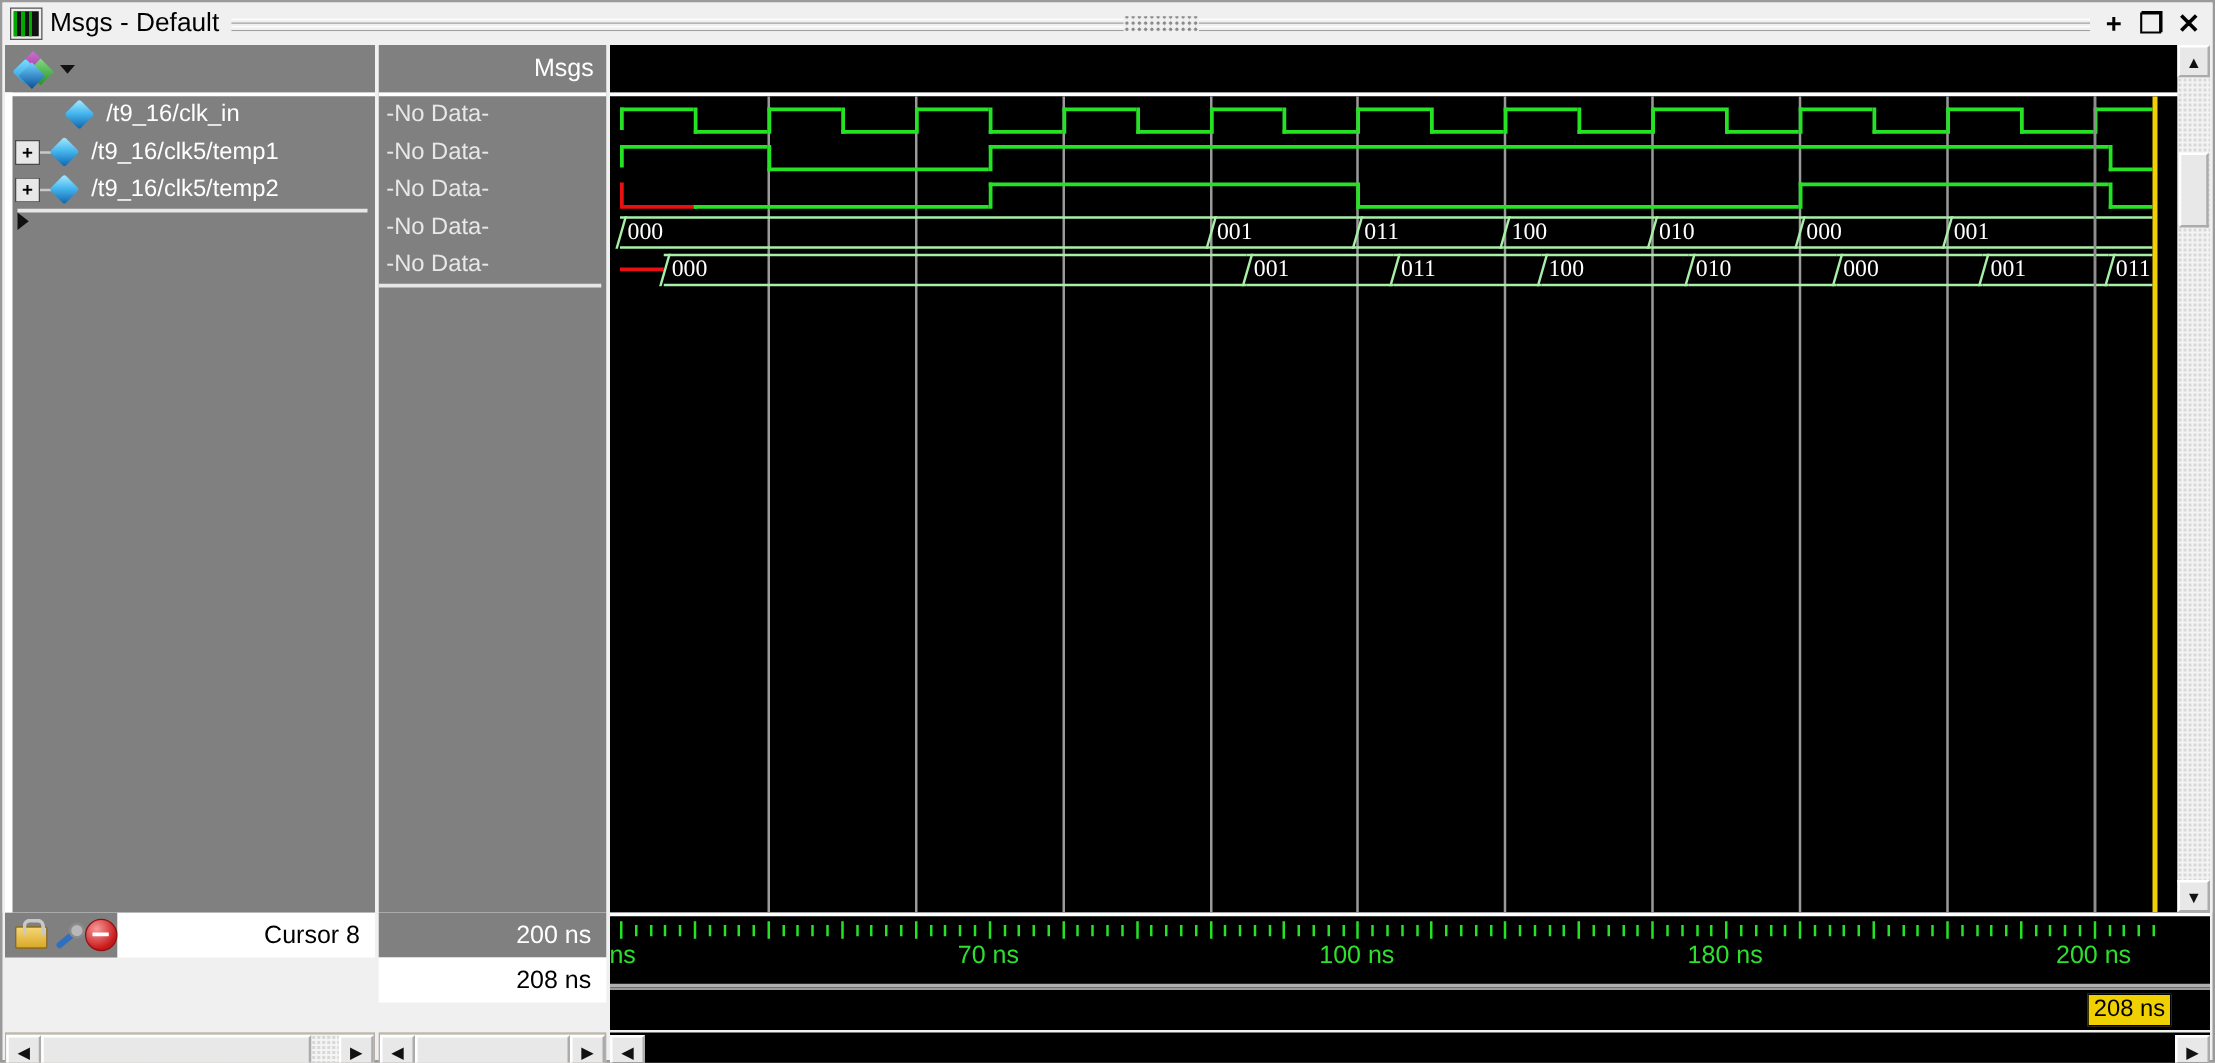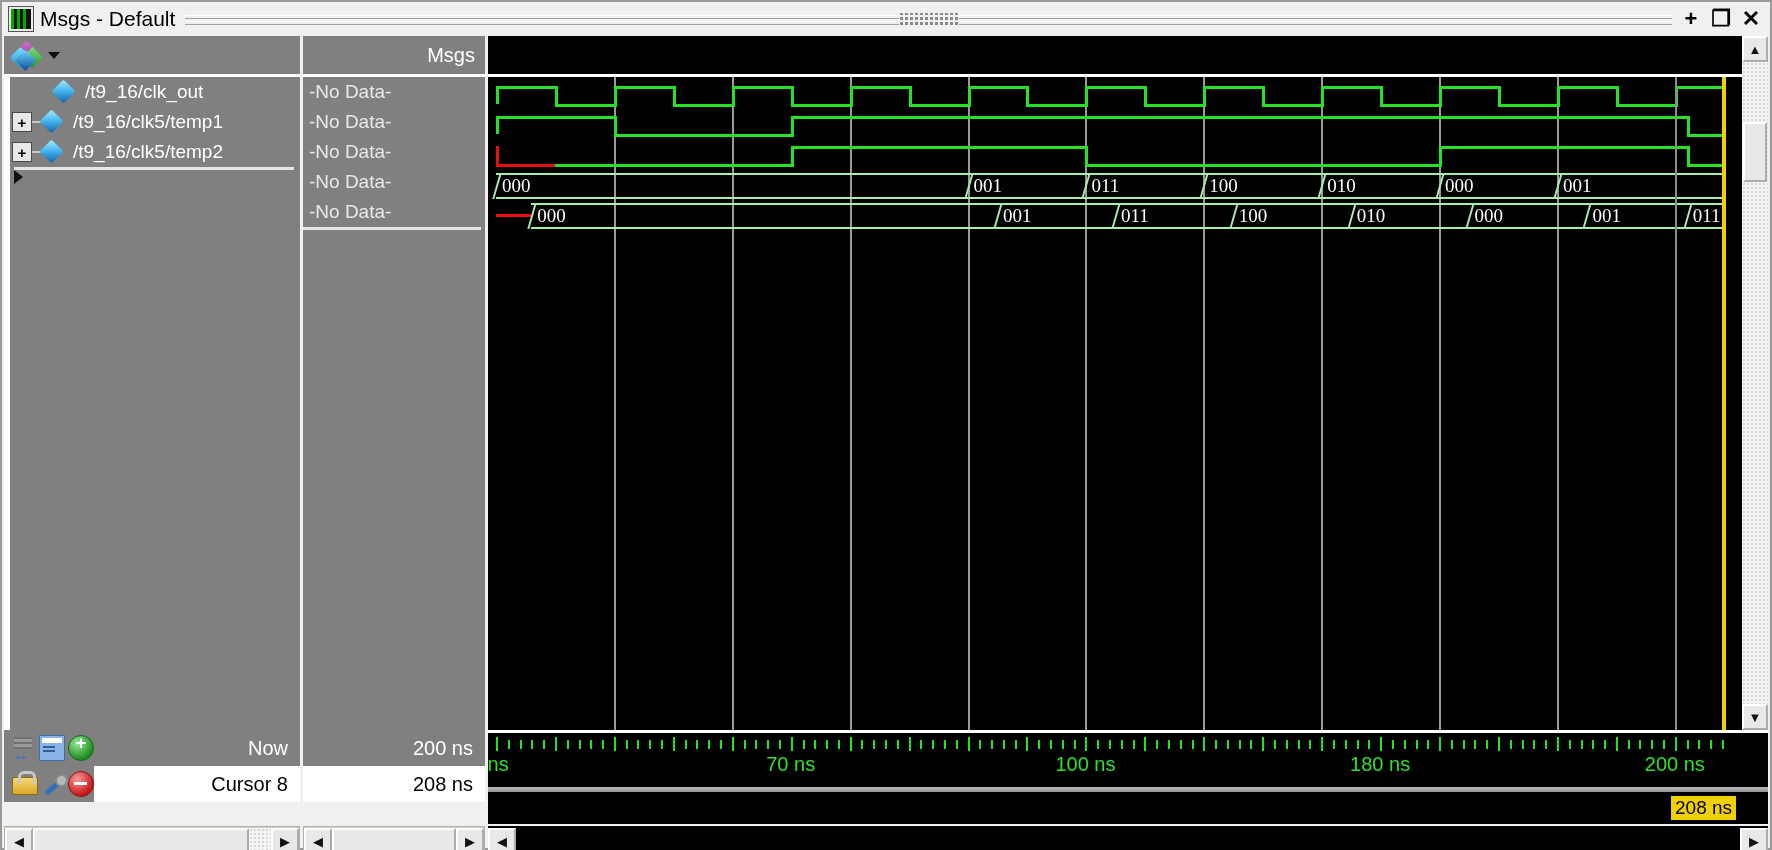--- a/index.html
+++ b/index.html
@@ -208,29 +208,29 @@
         <div class="obj-icon">
           <span class="dia m"></span>
             <span class="dia g"></span>
           <span class="dia c"></span>
             <span class="dia b"></span>
         </div>
         <div class="caret"></div>
       </div>
       <div class="list list-names">
 
-
-
         <div class="row row-name">
           <span class="exp-spacer"></span>
           <span class="sig-dia">
               <i></i>
             </span>
-          <span class="sig-label">/t9_16/clk_out</span>
-        </div>
+          <span class="sig-label">/t9_16/clk_in</span>
+        </div>
+
+
 
         <div class="row" style="padding-left:2px">
           <span class="expander">+</span>
           <span class="exp-lead"></span>
           <span class="sig-dia">
               <i></i>
             </span>
           <span class="sig-label">/t9_16/clk5/temp1</span>
         </div>
 
@@ -456,28 +456,20 @@
         <div class="vs-track">
           <div class="vs-thumb"></div>
         </div>
         <div class="vs-btn">▼</div>
       </div>
     </div>
   </div>
 
   <div class="footer">
     <div class="f-names">
-      <div class="frow grey">
-        <span class="f-ico-grp">
-          <span class="fi fi-find"></span>
-          <span class="fi fi-win"></span>
-          <span class="fi fi-plus"></span>
-        </span>
-        <span class="f-lbl grey">Now</span>
-      </div>
       <div class="frow">
         <span class="f-ico-grp" style="background:#808080;height:36px;align-items:center">
           <span class="fi fi-lock"></span>
           <span class="fi fi-wrench"></span>
           <span class="fi fi-stop"></span>
         </span>
         <span class="f-lbl white" style="background:#fff;height:36px;line-height:36px">Cursor 8</span>
       </div>
     </div>
     <div class="f-msgs">

